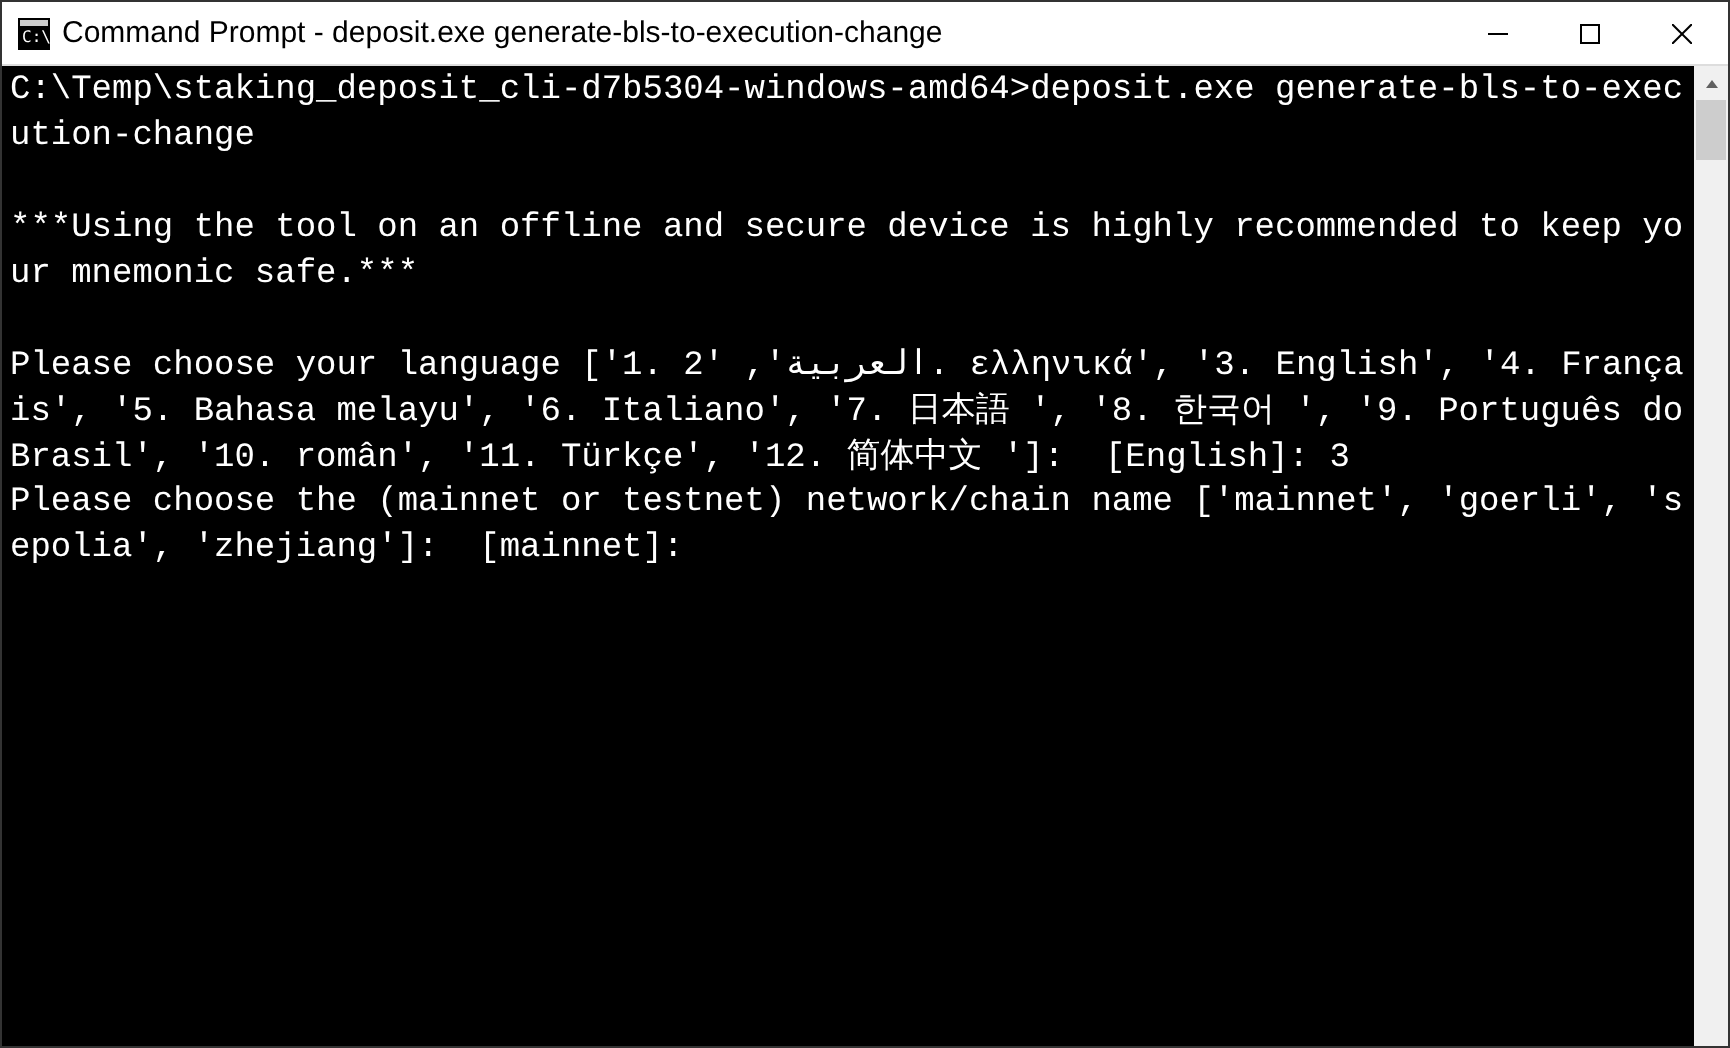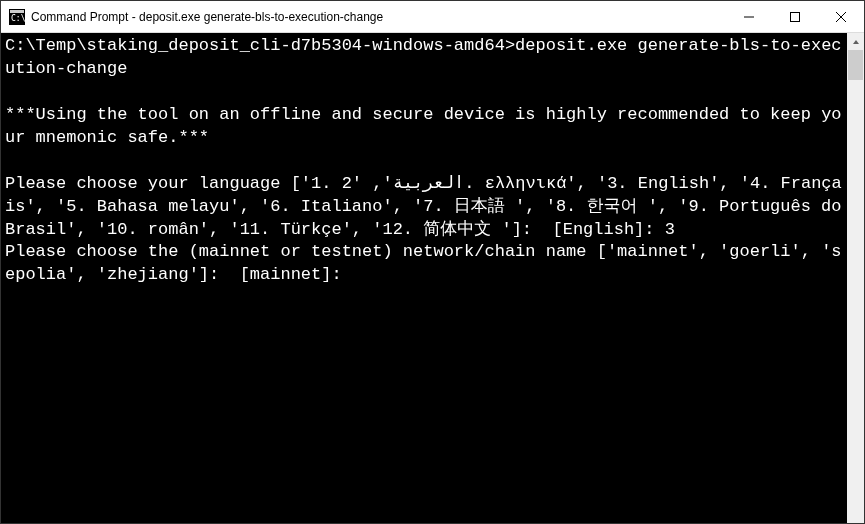--- a/index.html
+++ b/index.html
@@ -36,21 +36,21 @@
       margin-right: 6px;
       display: flex;
       align-items: center;
       justify-content: center;
     }
     .titlebar-icon svg {
       width: 16px;
       height: 16px;
     }
     .titlebar-text {
-      font-size: 12px;
+      font-size: 15px;
       color: #000;
       flex: 1;
       white-space: nowrap;
       overflow: hidden;
     }
     .window-controls {
       display: flex;
       height: 100%;
     }
     .window-control {

